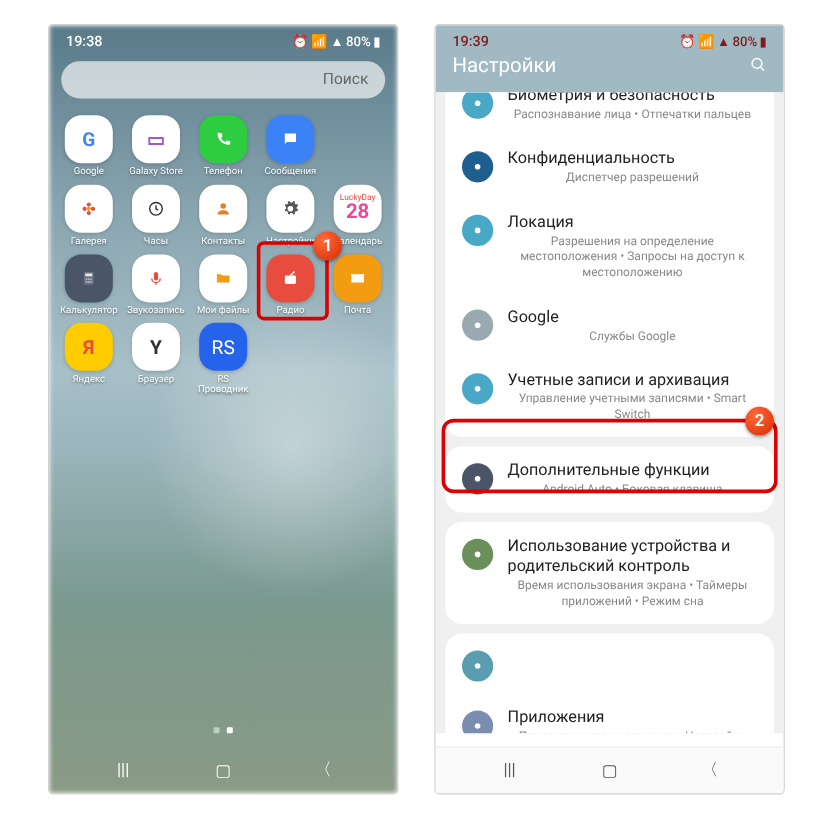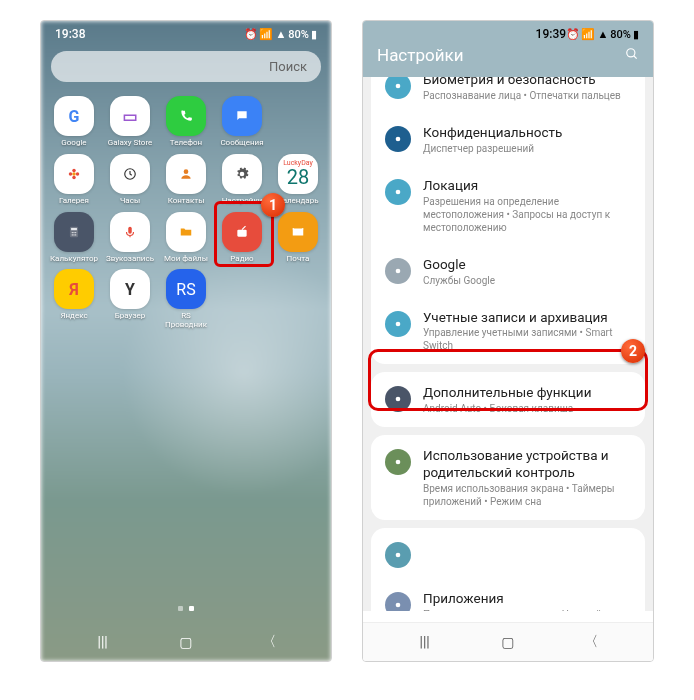--- a/index.html
+++ b/index.html
@@ -36,21 +36,21 @@
     display: flex;
     justify-content: space-between;
     align-items: center;
     padding: 6px 14px 4px;
     font-size: 12px;
     font-weight: 500;
     position:relative;
     z-index:2;
   }
   .statusbar.light { color: #fff; }
-  .statusbar.light2 { color: #000000; background:#a0b9c2;justify-content:flex-end;}
+  .statusbar.light2 { color: #7f1d1d; background:#a0b9c2;}
   .statusbar .right { display:flex; align-items:center; gap:2px; font-size:11px;}
   .search-pill {
     margin: 6px 10px;
     background: rgba(255,255,255,.65);
     border-radius: 20px;
     padding: 8px 14px;
     font-size: 13px;
     color: #666;
     position:relative;z-index:2;text-align:right;
   }
@@ -155,21 +155,21 @@
   .row + .row { padding-top:10px;}
   .row-icon{
     width:26px;height:26px;border-radius:50%;
     flex-shrink:0;
     display:flex;align-items:center;justify-content:center;
     color:#fff;font-size:13px;
     margin-top:2px;
   }
   .row-text{flex:1;min-width:0;}
   .row-title{font-size:13.5px;color:#222;line-height:1.25;}
-  .row-sub{font-size:10px;color:#888;line-height:1.3;margin-top:1px;}
+  .row-sub{font-size:10px;color:#888;line-height:1.3;margin-top:1px;text-align:center;}
   .highlight-box-2{
     position:absolute;
     border:3px solid #d00;
     border-radius:10px;
     left:5px;right:5px;
     top:328px;
     height:56px;
     z-index:3;
   }
   .partial-top{
@@ -256,21 +256,21 @@
       <div class="app">
         <div class="app-icon squircle" style="background: rgb(255, 255, 255);">
           <svg class="ic" viewBox="0 0 24 24" fill="#555">
             <path d="M12 8a4 4 0 100 8 4 4 0 000-8zm9 4l2 1-1 3-2-1a8 8 0 01-2 2l1 2-3 1-1-2a8 8 0 01-3 0l-1 2-3-1 1-2a8 8 0 01-2-2l-2 1-1-3 2-1a8 8 0 010-3l-2-1 1-3 2 1a8 8 0 012-2l-1-2 3-1 1 2a8 8 0 013 0l1-2 3 1-1 2a8 8 0 012 2l2-1 1 3-2 1a8 8 0 010 3z"></path>
           </svg>
         </div>
         <div class="app-label">Настройки</div>
       </div>
       <div class="app">
         <div class="app-icon squircle" style="background: rgb(255, 255, 255);">
-          <div style="font-size:7px;color:#e74c3c;line-height:1;text-align:center;">LuckyDay<div style="font-size:20px;color:#0f766e;font-weight:normal;">28</div></div>
+          <div style="font-size:7px;color:#e74c3c;line-height:1;text-align:center;">LuckyDay<div style="font-size:17px;color:#ec4899;font-weight:bold;">28</div></div>
         </div>
         <div class="app-label">Календарь</div>
       </div>
       <div class="app">
         <div class="app-icon squircle" style="background: rgb(74, 85, 104);">
           <svg class="ic" viewBox="0 0 24 24" fill="#fff">
             <rect x="5" y="3" width="14" height="18" rx="2" fill="#6b7280"></rect>
             <rect x="7" y="5" width="10" height="4" fill="#e5e7eb"></rect>
             <circle cx="9" cy="13" r="1" fill="#fff"></circle>
             <circle cx="12" cy="13" r="1" fill="#fff"></circle>

